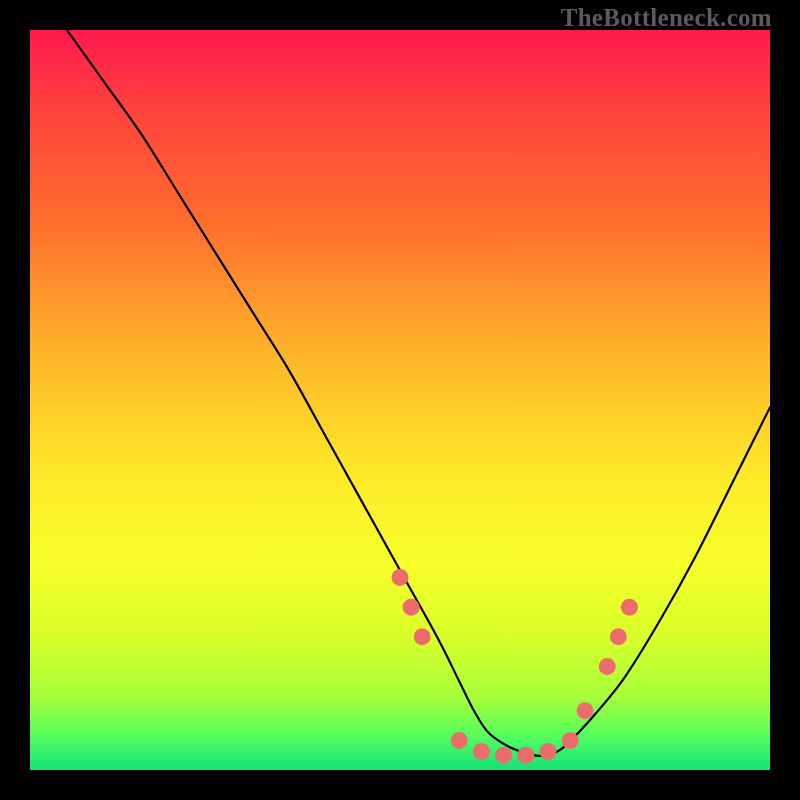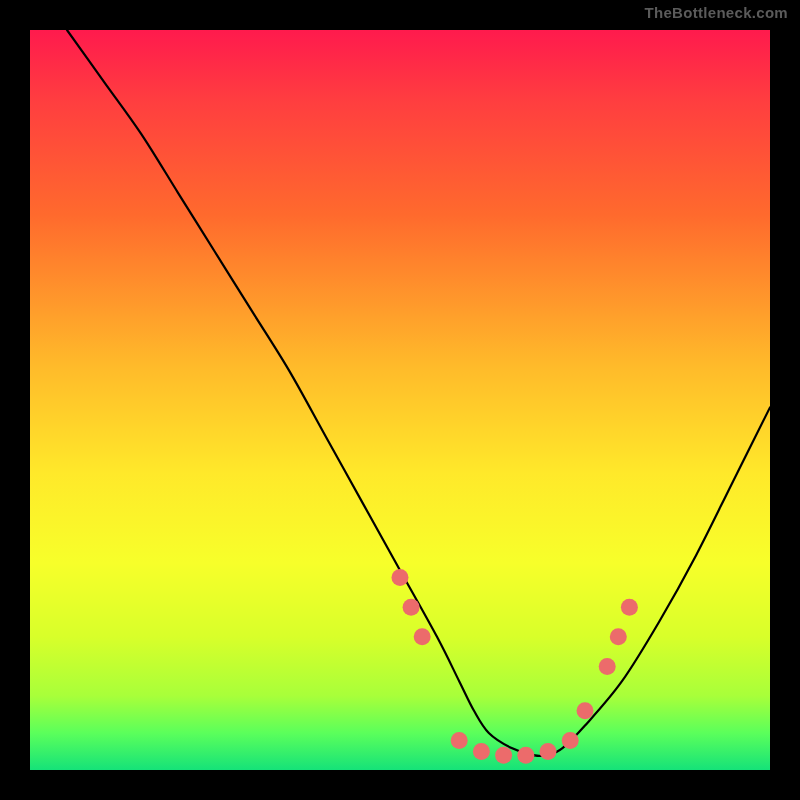--- a/index.html
+++ b/index.html
@@ -36,26 +36,27 @@
       #f7ff2a 72%,
       #d8ff2a 82%,
       #a8ff3a 90%,
       #5bff5b 95%,
       #15e279 100%
     );
   }
   .watermark {
     position: absolute;
     top: 4px;
-    right: 12px;
+    right: 28px;
     color: #5b5b5b;
-    font-size: 15px;
+    font-size: 25px;
     font-weight: 600;
     letter-spacing: 0.3px;
     user-select: none;
+    font-family: Liberation Serif, serif;
   }
   svg.curve {
     position: absolute;
     left: 0;
     top: 0;
     width: 740px;
     height: 740px;
   }
 </style>
 </head>

